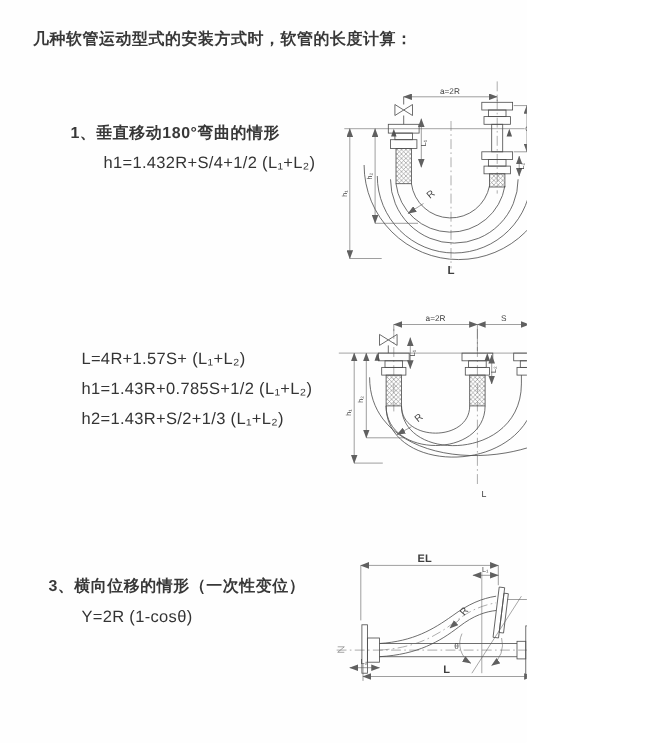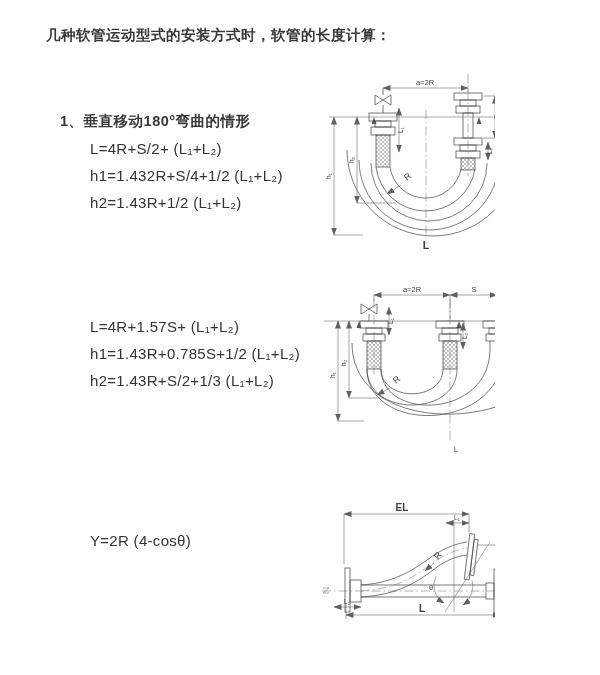--- a/index.html
+++ b/index.html
@@ -1,52 +1,51 @@
 <!DOCTYPE html>
 <html><head>
 <meta charset="utf-8">
 <style>
   * { margin:0; padding:0; box-sizing:border-box; }
   html,body { width:600px; height:675px; }
   body { background:#ffffff; font-family:"Liberation Sans","DejaVu Sans",sans-serif; }
-  .page { position:absolute; left:16px; top:0; width:479px; height:675px; background:#fefefe; overflow:hidden; }
+  .page { position:absolute; left:0; top:0; width:479px; height:675px; background:#fefefe; overflow:hidden; }
   .doc-title { position:absolute; left:30px; top:26px; font-size:14.5px; font-weight:700; letter-spacing:.5px; color:#383838; }
   .sec { position:absolute; left:44px; }
   .sec-heading { font-size:14.5px; font-weight:700; color:#383838; letter-spacing:.5px; line-height:20px; }
   .formula { font-size:15px; font-weight:400; color:#343434; margin-left:30px; margin-top:8px; letter-spacing:.3px; line-height:19px; }
   .diagram { position:absolute; }
   svg text { fill:#3f3f3f; font-family:"Liberation Sans","DejaVu Sans",sans-serif; }
   .objline { stroke:#4f4f4f; stroke-width:.75; fill:none; }
   .dimline { stroke:#5f5f5f; stroke-width:.55; fill:none; }
   .thinline { stroke:#5f5f5f; stroke-width:.5; fill:none; }
   .axis { stroke:#6a6a6a; stroke-width:.5; fill:none; stroke-dasharray:9 3 1.5 3; }
   .datum { stroke:#5a5a5a; stroke-width:.5; fill:none; }
 </style>
 </head>
 <body>
 
 <div class="page">
 
   <div class="doc-title">几种软管运动型式的安装方式时，软管的长度计算：</div>
 
-  <div class="sec" style="top:111px;">
+  <div class="sec" style="top:111px;margin-left:20px;">
     <div class="sec-heading">1、垂直移动180°弯曲的情形</div>
-    <div class="formula">L=4R+S/2+ (L₁+L₂)</div>
     <div class="formula">h1=1.432R+S/4+1/2 (L₁+L₂)</div>
-    <div class="formula">h2=1.43R+1/2 (L₁+L₂)</div>
   </div>
 
   <div class="sec" style="top:309px;">
     <div class="formula">L=4R+1.57S+ (L₁+L₂)</div>
     <div class="formula">h1=1.43R+0.785S+1/2 (L₁+L₂)</div>
     <div class="formula">h2=1.43R+S/2+1/3 (L₁+L₂)</div>
   </div>
 
   <div class="sec" style="top:523px;">
-    <div class="formula">Y=2R (4-cosθ)</div>
+    <div class="sec-heading">3、横向位移的情形（一次性变位）</div>
+    <div class="formula">Y=2R (1-cosθ)</div>
   </div>
 
   <svg class="diagram" style="left:305px; top:68px;" width="290" height="192" viewBox="0 0 290 192">
     <defs>
       <marker id="m1" viewBox="0 0 8 6" refX="7.5" refY="3" markerWidth="8" markerHeight="6" orient="auto-start-reverse" markerUnits="userSpaceOnUse">
         <path d="M0,0 L8,3 L0,6 Z" fill="#606060"></path>
       </marker>
       <pattern id="hatch1" width="4" height="4" patternUnits="userSpaceOnUse">
         <path d="M0,0 L4,4 M4,0 L0,4" stroke="#808080" stroke-width=".5"></path>
       </pattern>

